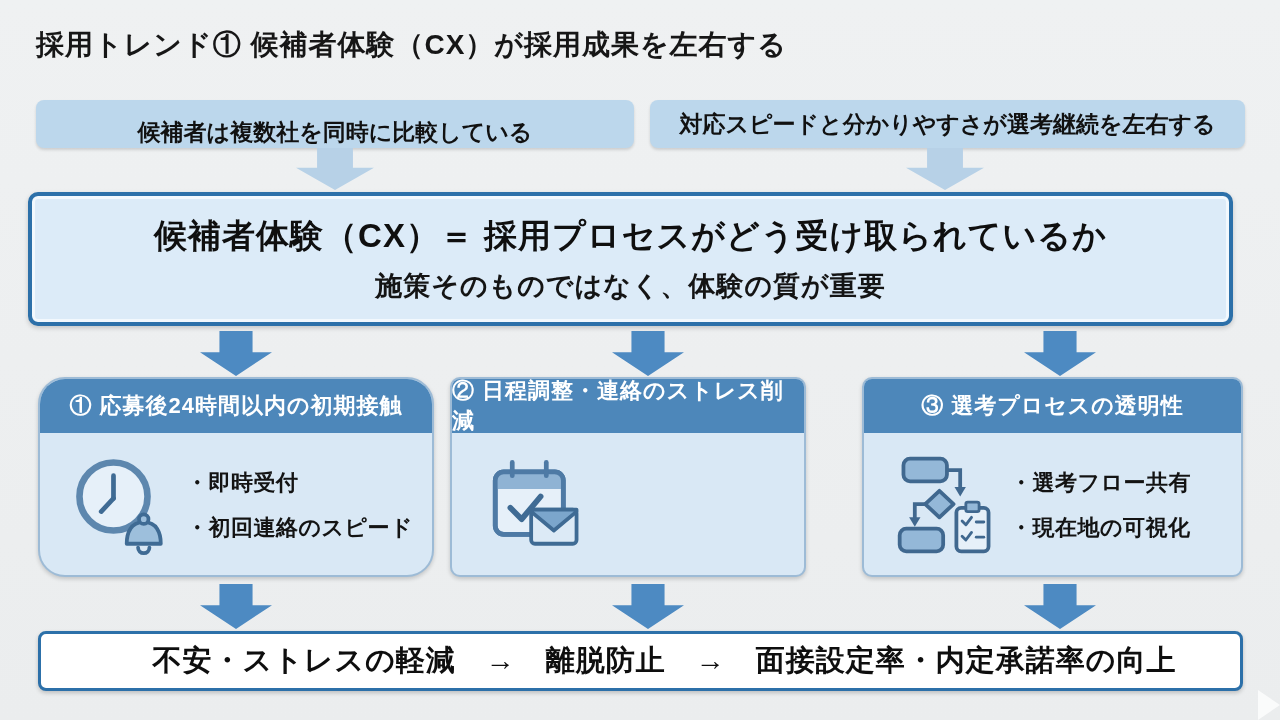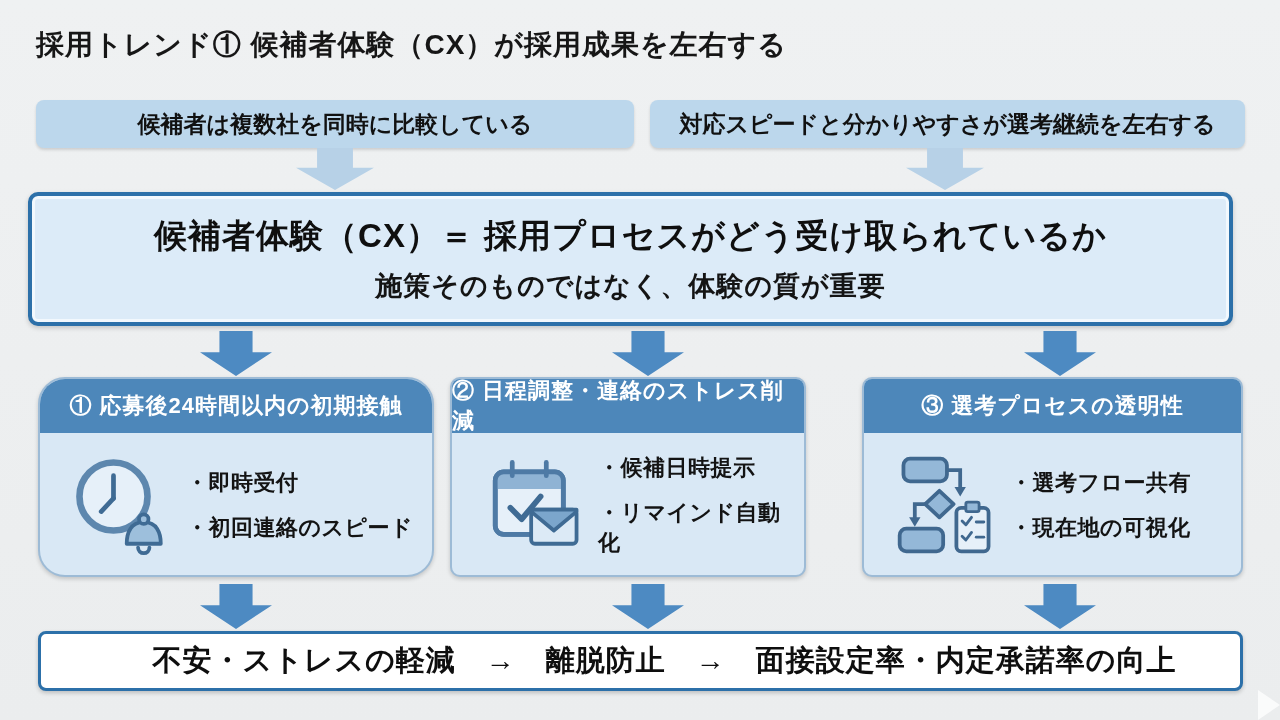--- a/index.html
+++ b/index.html
@@ -17,21 +17,21 @@
     font-size: 28px; font-weight: bold; letter-spacing: 1px; color: #161616;
   }
 
   .premise {
     position: absolute; top: 100px; height: 48px;
     background: #bcd7ec; border-radius: 8px;
     display: flex; align-items: center; justify-content: center;
     font-size: 23px; font-weight: bold; color: #111;
     box-shadow: 0 2px 3px rgba(0,0,0,0.14);
   }
-  .premise.left  { left: 36px;  width: 598px; }
+  .premise.left  { left: 36px;  width: 598px; align-items: flex-end; }
   .premise.right { left: 650px; width: 595px; }
 
   .block-arrow {
     position: absolute;
     clip-path: polygon(27% 0, 73% 0, 73% 47%, 100% 47%, 50% 100%, 0 47%, 27% 47%);
   }
   .arrow-light { background: #b7d1e7; width: 78px; height: 42px; top: 148px; }
   .arrow-dark  { background: #4d8ac2; width: 72px; }
   .arrow-mid    { top: 331px; height: 45px; }
   .arrow-bottom { top: 584px; height: 45px; }
@@ -141,24 +141,20 @@
           <rect x="14" y="20" width="72" height="66" rx="9" fill="#e6f0f9" stroke="#4e7aa5" stroke-width="5"></rect>
           <path d="M14 29 q0 -9 9 -9 h54 q9 0 9 9 v9 H14 z" fill="#8fb3d4"></path>
           <rect x="14" y="20" width="72" height="66" rx="9" fill="none" stroke="#4e7aa5" stroke-width="5"></rect>
           <line x1="32" y1="10" x2="32" y2="24" stroke="#4e7aa5" stroke-width="5" stroke-linecap="round"></line>
           <line x1="68" y1="10" x2="68" y2="24" stroke="#4e7aa5" stroke-width="5" stroke-linecap="round"></line>
           <polyline points="30,58 42,70 62,46" fill="none" stroke="#3f6b94" stroke-width="6" stroke-linecap="round" stroke-linejoin="round"></polyline>
           <rect x="52" y="60" width="48" height="36" rx="4" fill="#dceaf6" stroke="#3f6b94" stroke-width="4"></rect>
           <path d="M52 62 L76 82 L100 62 L100 60 L52 60 z" fill="#7ba6cc" stroke="#3f6b94" stroke-width="4" stroke-linejoin="round"></path>
         </svg>
       </div>
-      <div class="bullets">
-        <div class="bullet">・候補日時提示</div>
-        <div class="bullet">・リマインド自動化</div>
-      </div>
     </div>
   </div>
 
   <div class="card c3">
     <div class="card-header">③ 選考プロセスの透明性</div>
     <div class="card-body">
       <div class="icon-wrap">
         <svg width="104" height="104" viewBox="0 0 110 110">
           <rect x="10" y="6" width="46" height="24" rx="7" fill="#94b8d8" stroke="#40688f" stroke-width="4"></rect>
           <path d="M56 18 H70 V38" fill="none" stroke="#40688f" stroke-width="4"></path>

